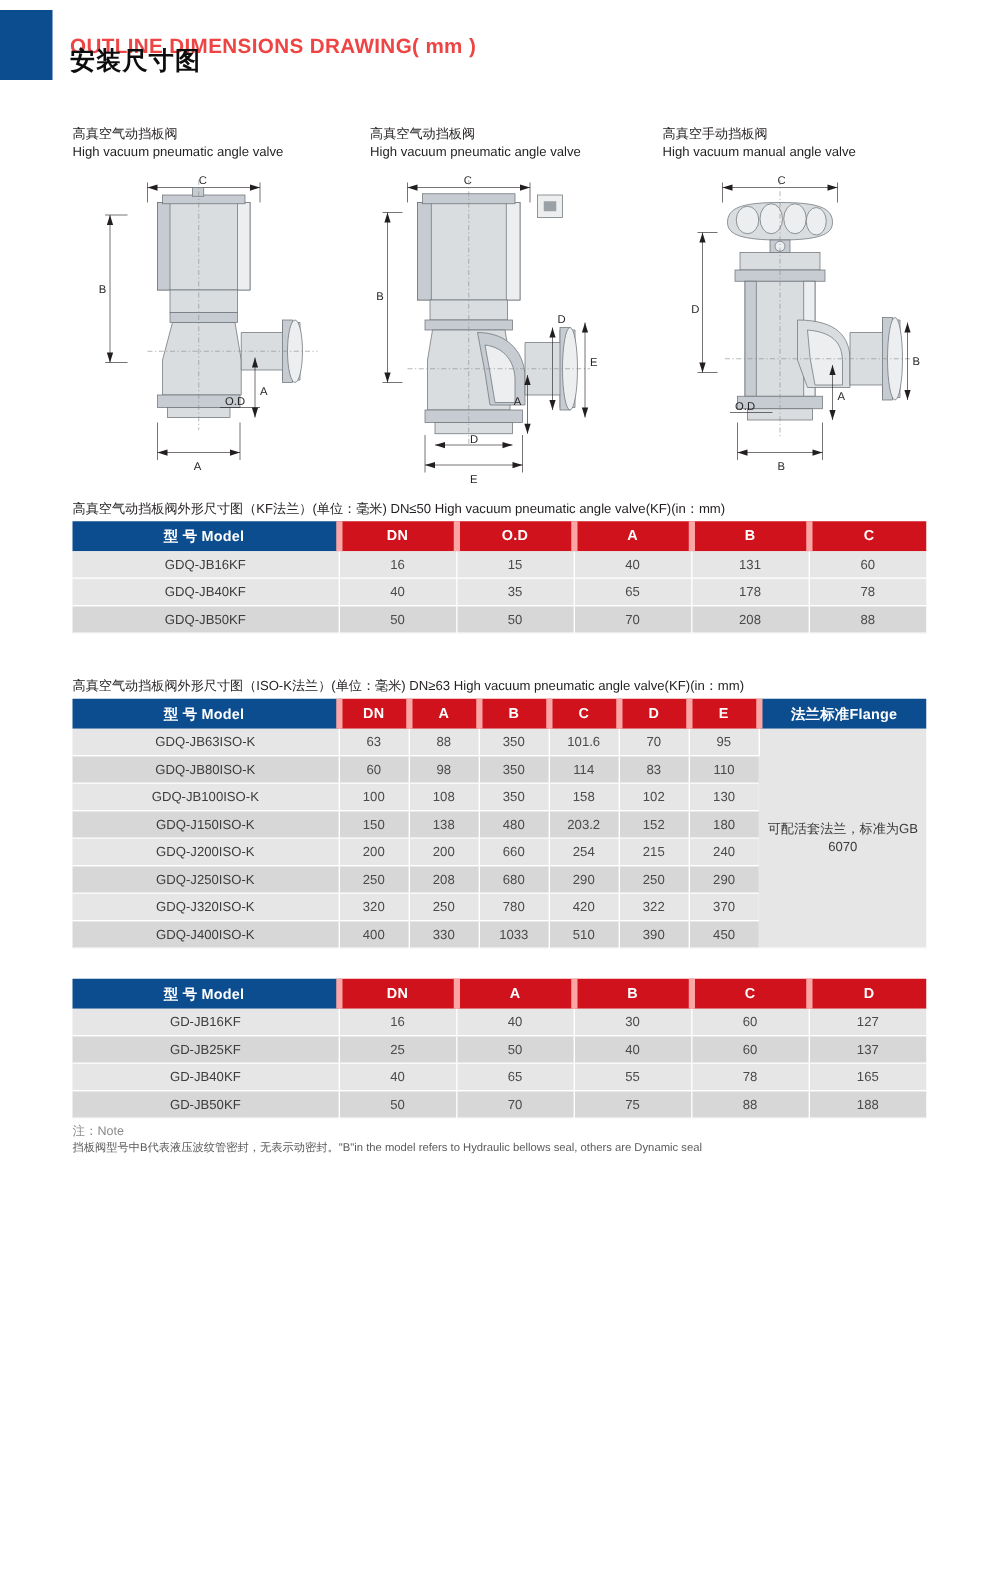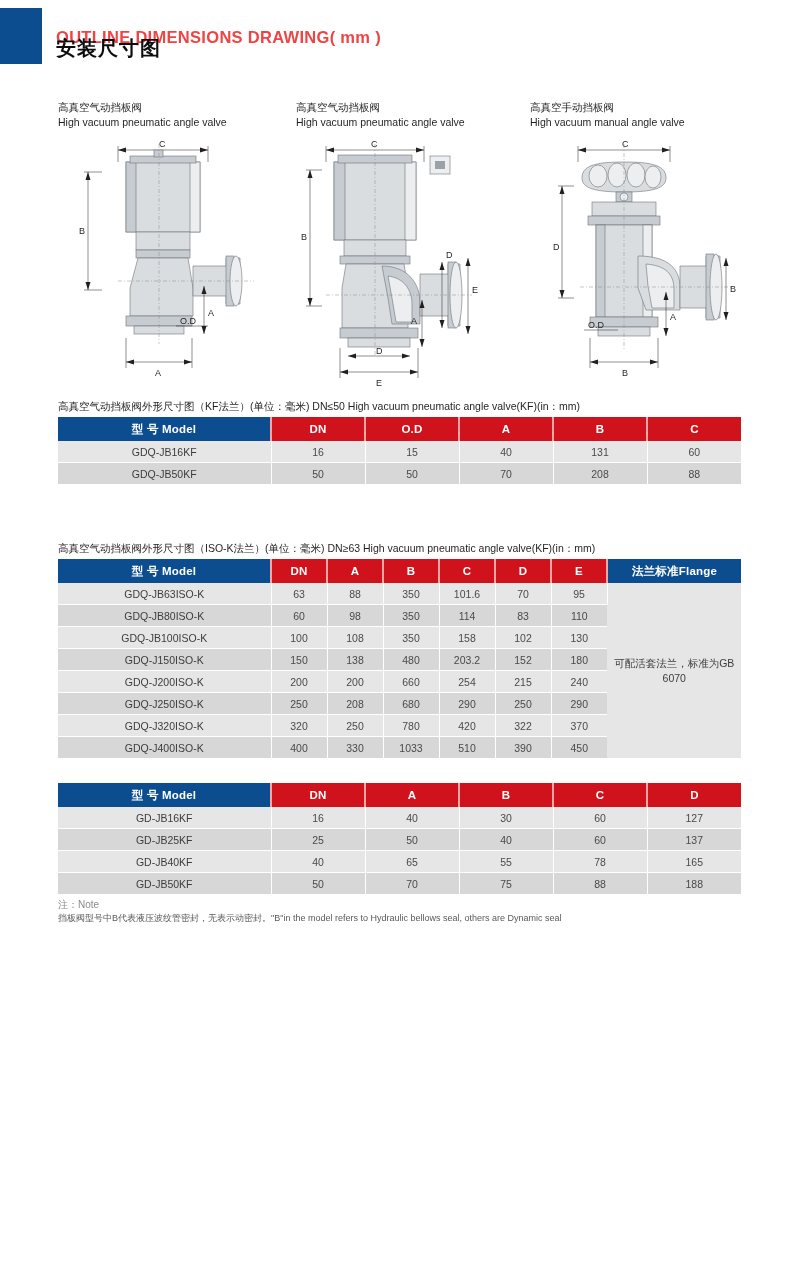--- a/index.html
+++ b/index.html
@@ -86,21 +86,21 @@
     border-collapse: collapse;
     font-size: 10.5px;
     table-layout: fixed;
   }
   table.dt th {
     background: #0b4d8f;
     color: #ffffff;
     font-weight: bold;
     height: 22px;
     font-size: 11.5px;
-    border-right: 2px solid #fca5a5;
+    border-right: 5px solid #fca5a5;
     text-align: center;
     letter-spacing: 0.2px;
   }
   table.dt th.red { background: #cf121b; }
   table.dt th:last-child { border-right: none; }
   table.dt td {
     height: 19px;
     text-align: center;
     color: #4a4a4a;
     border-right: 1px solid #ffffff;
@@ -381,20 +381,28 @@
       </tr>
     </thead>
     <tbody>
       <tr class="r0">
         <td class="model">GDQ-JB16KF</td>
         <td>16</td>
         <td>15</td>
         <td>40</td>
         <td>131</td>
         <td>60</td>
+      </tr>
+      <tr class="r0">
+        <td class="model">GDQ-JB40KF</td>
+        <td>40</td>
+        <td>35</td>
+        <td>65</td>
+        <td>178</td>
+        <td>78</td>
       </tr>
       <tr class="r1">
         <td class="model">GDQ-JB50KF</td>
         <td>50</td>
         <td>50</td>
         <td>70</td>
         <td>208</td>
         <td>88</td>
       </tr>
     </tbody>

